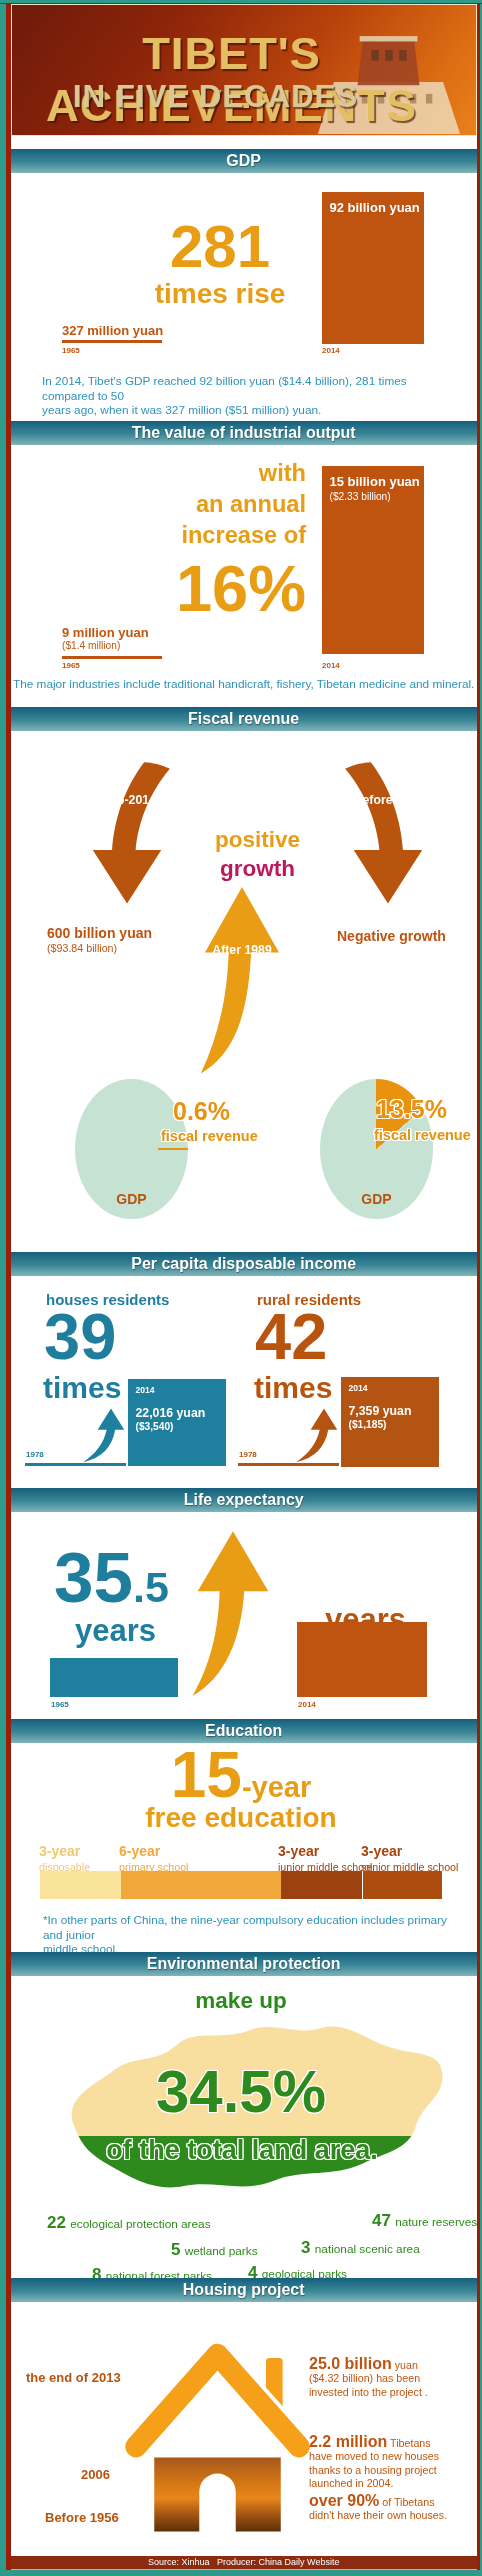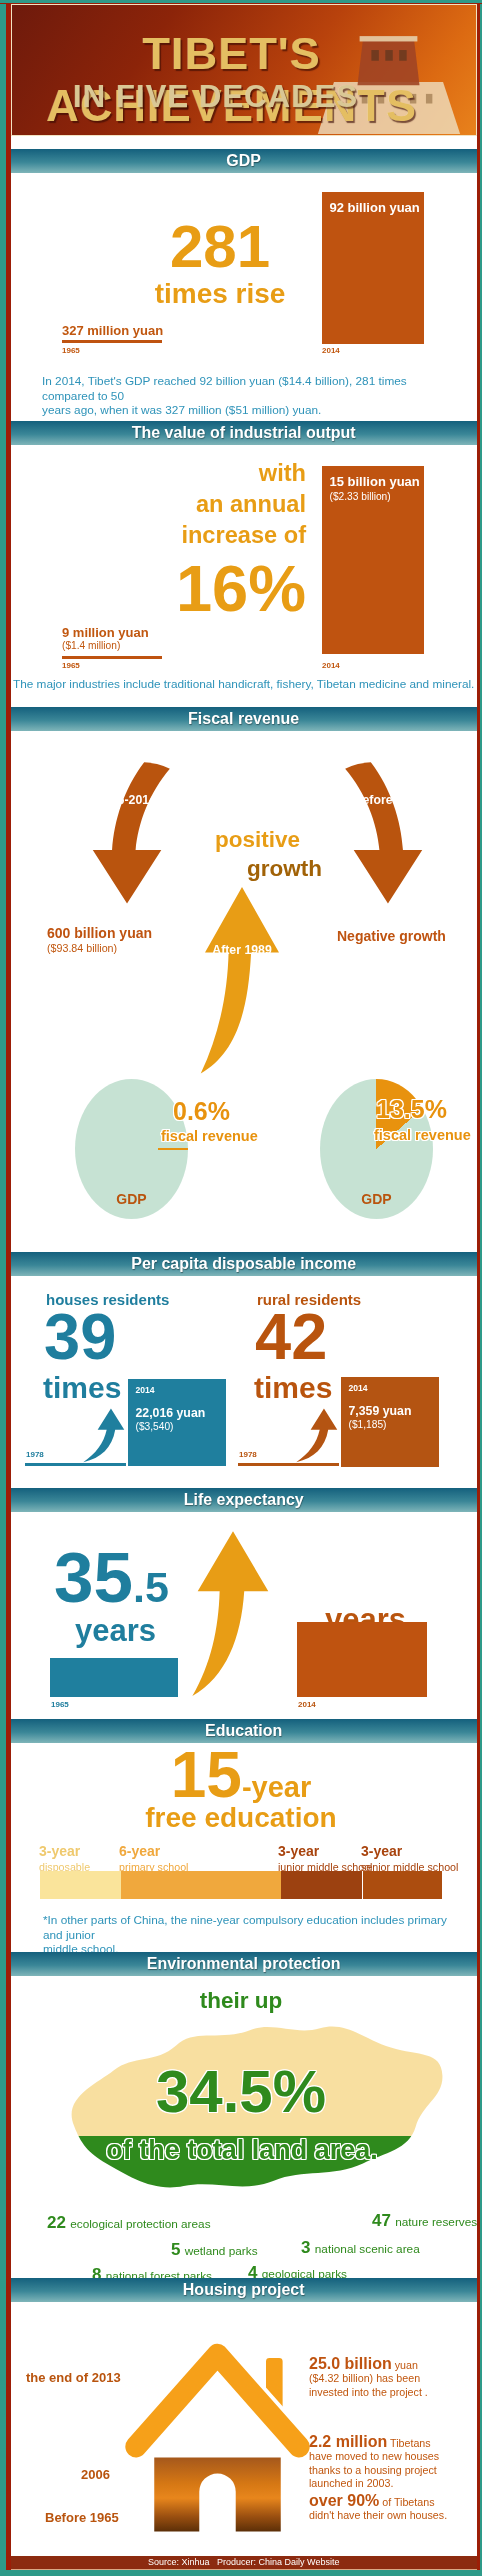--- a/index.html
+++ b/index.html
@@ -55,21 +55,21 @@
   .ind-sline{left:62px;top:656px;width:100px;height:2.7px;background:#BF5310;}
   .ind-sy{left:62px;top:661px;} .ind-ey{left:322px;top:661px;}
   .ind-desc{left:10.7px;top:677px;width:466px;text-align:center;}
 
   
   .fi-al{left:81px;top:762px;}
   .fi-ar{left:343px;top:762px;transform:scaleX(-1);}
   .fi-albl{left:81px;top:793px;width:91px;text-align:center;color:#fff;font-size:12.3px;font-weight:bold;}
   .fi-rlbl{left:343px;top:793px;width:91px;text-align:center;color:#fff;font-size:12.3px;font-weight:bold;}
   .fi-c1{left:193px;top:829px;width:129px;text-align:center;font-size:22.5px;font-weight:bold;color:#E89D15;line-height:1;}
-  .fi-c2{left:193px;top:858px;width:129px;text-align:right;font-size:22.5px;font-weight:bold;color:#a16207;line-height:1;}
+  .fi-c2{left:193px;top:858px;width:129px;text-align:center;font-size:22.5px;font-weight:bold;color:#be185d;line-height:1;}
   .fi-up{left:191px;top:887px;}
   .fi-uplbl{left:191px;top:943px;width:102px;text-align:center;color:#fff;font-size:12.3px;font-weight:bold;}
   .fi-lval{left:47px;top:925px;font-size:14px;font-weight:bold;color:#BF5310;}
   .fi-lusd{left:47px;top:942px;font-size:10.7px;color:#C1570F;}
   .fi-rval{left:337px;top:928px;font-size:14px;font-weight:bold;color:#BF5310;}
   .pie{width:113px;height:140px;border-radius:50%;}
   .pie-l{left:75px;top:1079px;background:conic-gradient(from 88.9deg,#E8920E 0 2.2deg,#C6E2D3 2.2deg 360deg);}
   .pie-r{left:320px;top:1079px;background:conic-gradient(#E8920E 0 48.6deg,#C6E2D3 48.6deg 360deg);}
   .ow{text-shadow:-1.1px -1.1px 0 #fff,1.1px -1.1px 0 #fff,-1.1px 1.1px 0 #fff,1.1px 1.1px 0 #fff,0 -1.1px 0 #fff,0 1.1px 0 #fff,-1.1px 0 0 #fff,1.1px 0 0 #fff;}
   .pie-pct{font-size:25px;font-weight:bold;color:#E8920E;line-height:1;}
@@ -84,21 +84,21 @@
   .in-num{font-size:65px;font-weight:bold;line-height:1;}
   .in-times{font-size:30px;font-weight:bold;line-height:1;}
   .teal{color:#1F7E9E;} .rust{color:#B9540E;}
   .in-u-grp{left:46px;top:1291px;} .in-u-num{left:44px;top:1304px;} .in-u-times{left:43px;top:1373px;}
   .in-r-grp{left:257px;top:1291px;} .in-r-num{left:255px;top:1304px;} .in-r-times{left:254px;top:1373px;}
   .in-block{width:98px;box-sizing:border-box;padding:6.4px 0 0 7.5px;color:#fff;}
   .in-u-block{left:128px;top:1379px;height:87px;background:#1F7F9E;}
   .in-r-block{left:341px;top:1377px;height:90px;background:#B45412;}
   .in-byr{font-size:8.6px;font-weight:bold;}
   .in-bval{font-size:12.3px;font-weight:bold;margin-top:10.7px;}
-  .in-busd{font-size:10.2px;margin-top:1.1px;}
+  .in-busd{font-size:10.2px;margin-top:1.1px;font-weight:bold;}
   .in-u-line{left:25px;top:1463px;width:101px;height:3.2px;background:#1F7F9E;}
   .in-r-line{left:238px;top:1463px;width:101px;height:3.2px;background:#B45412;}
   .in-sy{font-size:8px;font-weight:bold;}
   .in-u-sy{left:26px;top:1450px;} .in-r-sy{left:239px;top:1450px;}
   .in-u-arrow{left:79px;top:1401px;} .in-r-arrow{left:292px;top:1401px;}
 
   
   .lf-num{display:flex;align-items:baseline;font-weight:bold;line-height:1;}
   .lf-main{font-size:71px;} .lf-frac{font-size:43px;}
   .lf-s-num{left:54px;top:1542px;} .lf-e-num{left:292px;top:1533px;}
@@ -310,21 +310,21 @@
     <div class="seg1"></div>
     <div class="seg2"></div>
     <div class="seg3"></div>
   </div>
   <div class="abs desc ed-note">
     <div>*In other parts of China, the nine-year compulsory education includes primary and junior</div>
     <div>middle school.</div>
   </div>
 
   <div class="abs sec-h h-env">Environmental protection</div>
-  <div class="abs env-lead green">their up</div>
+  <div class="abs env-lead green">make up</div>
   <svg class="abs env-map" width="408" height="200" viewBox="0 0 760 372">
     <defs>
       <linearGradient id="mapg" x1="0" y1="0" x2="0" y2="1">
         <stop offset="0" stop-color="#F8DFA0"></stop>
           <stop offset="0.68" stop-color="#F8DFA0"></stop>
         <stop offset="0.68" stop-color="#2F8A1D"></stop>
           <stop offset="1" stop-color="#2F8A1D"></stop>
       </linearGradient>
     </defs>
     <path d="M58 212 C36 160 96 136 132 108 C168 80 210 96 248 62 C282 30 330 54 384 34 C428 16 470 44 516 30 C566 16 600 52 648 66 C700 82 742 72 744 118 C746 158 706 172 694 214 C682 256 636 262 596 282 C540 308 484 292 430 314 C372 338 318 312 262 324 C204 336 158 304 118 282 C84 262 70 244 58 212 Z" fill="url(#mapg)"></path>
@@ -346,41 +346,41 @@
   <div class="abs env-st green est4">
     <span class="n">8</span><span class="t">national forest parks</span>
   </div>
   <div class="abs env-st green est5">
     <span class="n">4</span><span class="t">geological parks</span>
   </div>
 
   <div class="abs sec-h h-hou">Housing project</div>
   <div class="abs ho-m ho-m1">the end of 2013</div>
   <div class="abs ho-m ho-m2">2006</div>
-  <div class="abs ho-m ho-m3">Before 1965</div>
+  <div class="abs ho-m ho-m3">Before 1956</div>
   <svg class="abs ho-house" width="193" height="201" viewBox="0 0 360 375">
     <defs>
       <linearGradient id="hbg" x1="0" y1="0" x2="0" y2="1">
         <stop offset="0" stop-color="#A5581C"></stop>
           <stop offset="0.35" stop-color="#D57714"></stop>
         <stop offset="0.55" stop-color="#E8861C"></stop>
           <stop offset="0.8" stop-color="#9A4F10"></stop>
         <stop offset="1" stop-color="#5C2F08"></stop>
       </linearGradient>
     </defs>
     <rect x="268" y="46" width="36" height="100" rx="9" fill="#F6A019" stroke="#ffffff" stroke-width="5"></rect>
     <path d="M28 214 L180 42 L332 214" stroke="#ffffff" stroke-width="54" fill="none" stroke-linecap="round" stroke-linejoin="round"></path>
     <path d="M28 214 L180 42 L332 214" stroke="#F6A019" stroke-width="40" fill="none" stroke-linecap="round" stroke-linejoin="round"></path>
     <path d="M62 234 H298 V372 H214 V298 A34 34 0 0 0 146 298 V372 H62 Z" fill="url(#hbg)"></path>
   </svg>
   <div class="abs ho-f ho-f1">
     <span class="big">25.0 billion</span><span> yuan ($4.32 billion) has been invested into the project .</span>
   </div>
   <div class="abs ho-f ho-f2">
-    <span class="big">2.2 million</span><span> Tibetans have moved to new houses thanks to a housing project launched in 2003.</span>
+    <span class="big">2.2 million</span><span> Tibetans have moved to new houses thanks to a housing project launched in 2004.</span>
   </div>
   <div class="abs ho-f ho-f3">
     <span class="big">over 90%</span><span> of Tibetans didn't have their own houses.</span>
   </div>
 
   <div class="abs footer">Source: Xinhua   Producer: China Daily Website</div>
 
 </div>
 
 

